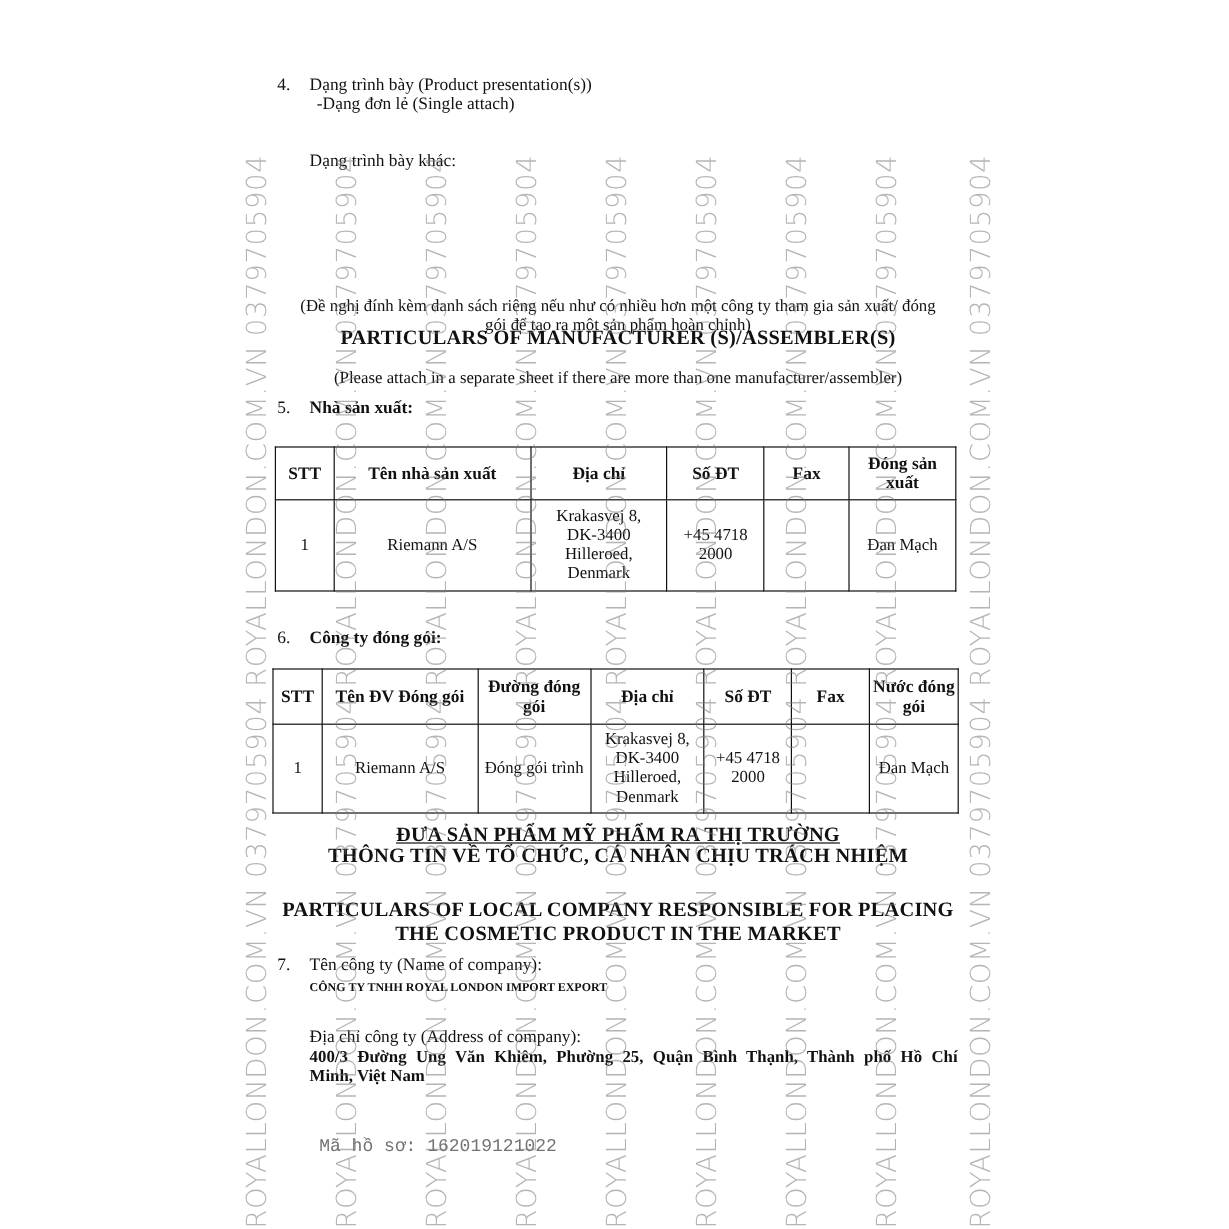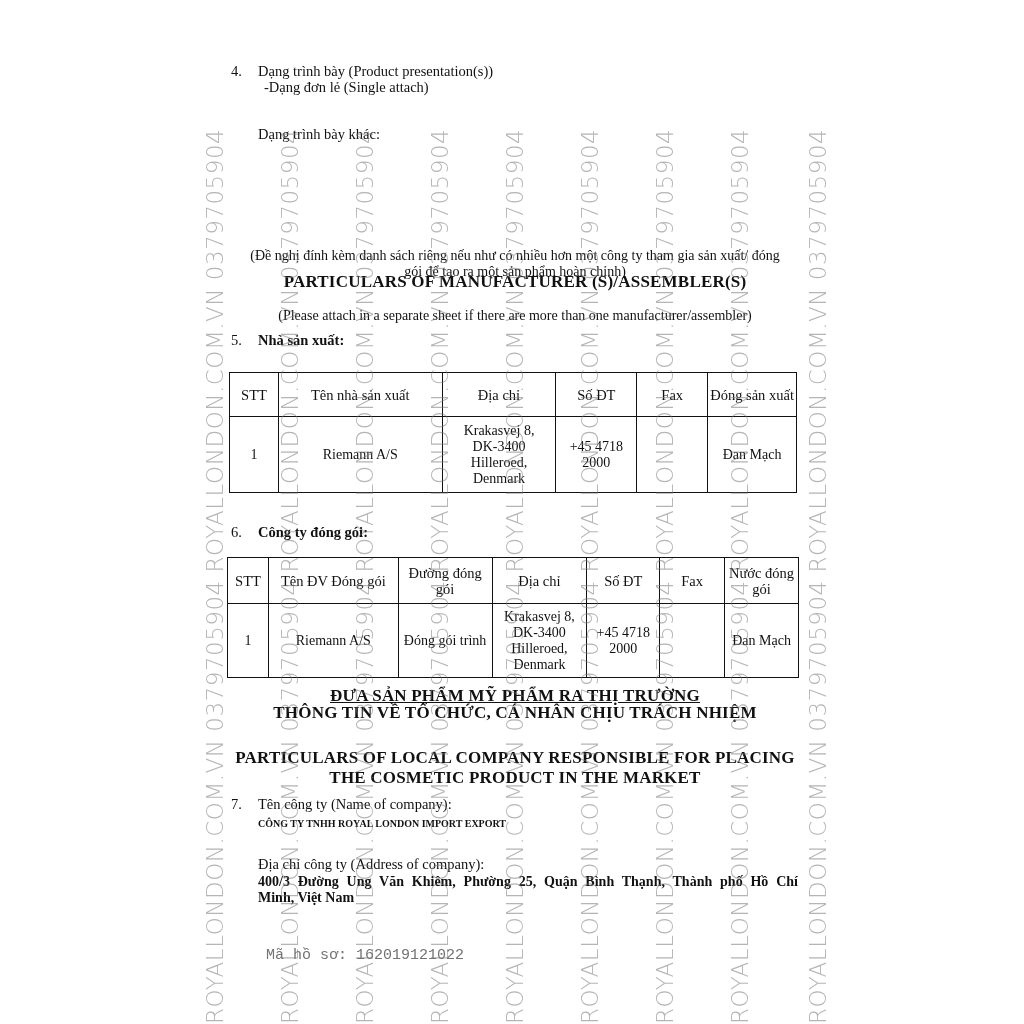--- a/index.html
+++ b/index.html
@@ -11,21 +11,21 @@
         font-family:"DejaVu Sans", sans-serif; font-size:23px; letter-spacing:0.5px;
         color:rgba(120,120,120,0.55); white-space:nowrap; font-weight:300; }
   .page { position:absolute; inset:0; z-index:1; }
   .abs { position:absolute; }
   .t15 { font-size:14.5px; }
   .b { font-weight:bold; }
   .center { text-align:center; }
   .h-big { font-size:17px; font-weight:bold; letter-spacing:0.2px; }
   table.grid { position:absolute; border-collapse:collapse; font-size:14px; }
   table.grid td, table.grid th { border:1.6px solid #111; text-align:center; vertical-align:middle; padding:0 2px; line-height:16px; }
-  table.grid th { font-weight:normal; font-size:14.5px; }
+  table.grid th { font-weight:bold; font-size:14.5px; }
   .mono { font-family:"Liberation Mono", monospace; font-size:15px; color:#737373;margin-left:36px; }
 </style>
 </head>
 <body>
 
 <div class="page">
 
   <div class="abs t15" style="left:231px; top:63px;">4.</div>
   <div class="abs t15" style="left:258px; top:63px;">Dạng trình bày (Product presentation(s))</div>
   <div class="abs t15" style="left:264px; top:79px;">-Dạng đơn lẻ (Single attach)</div>

